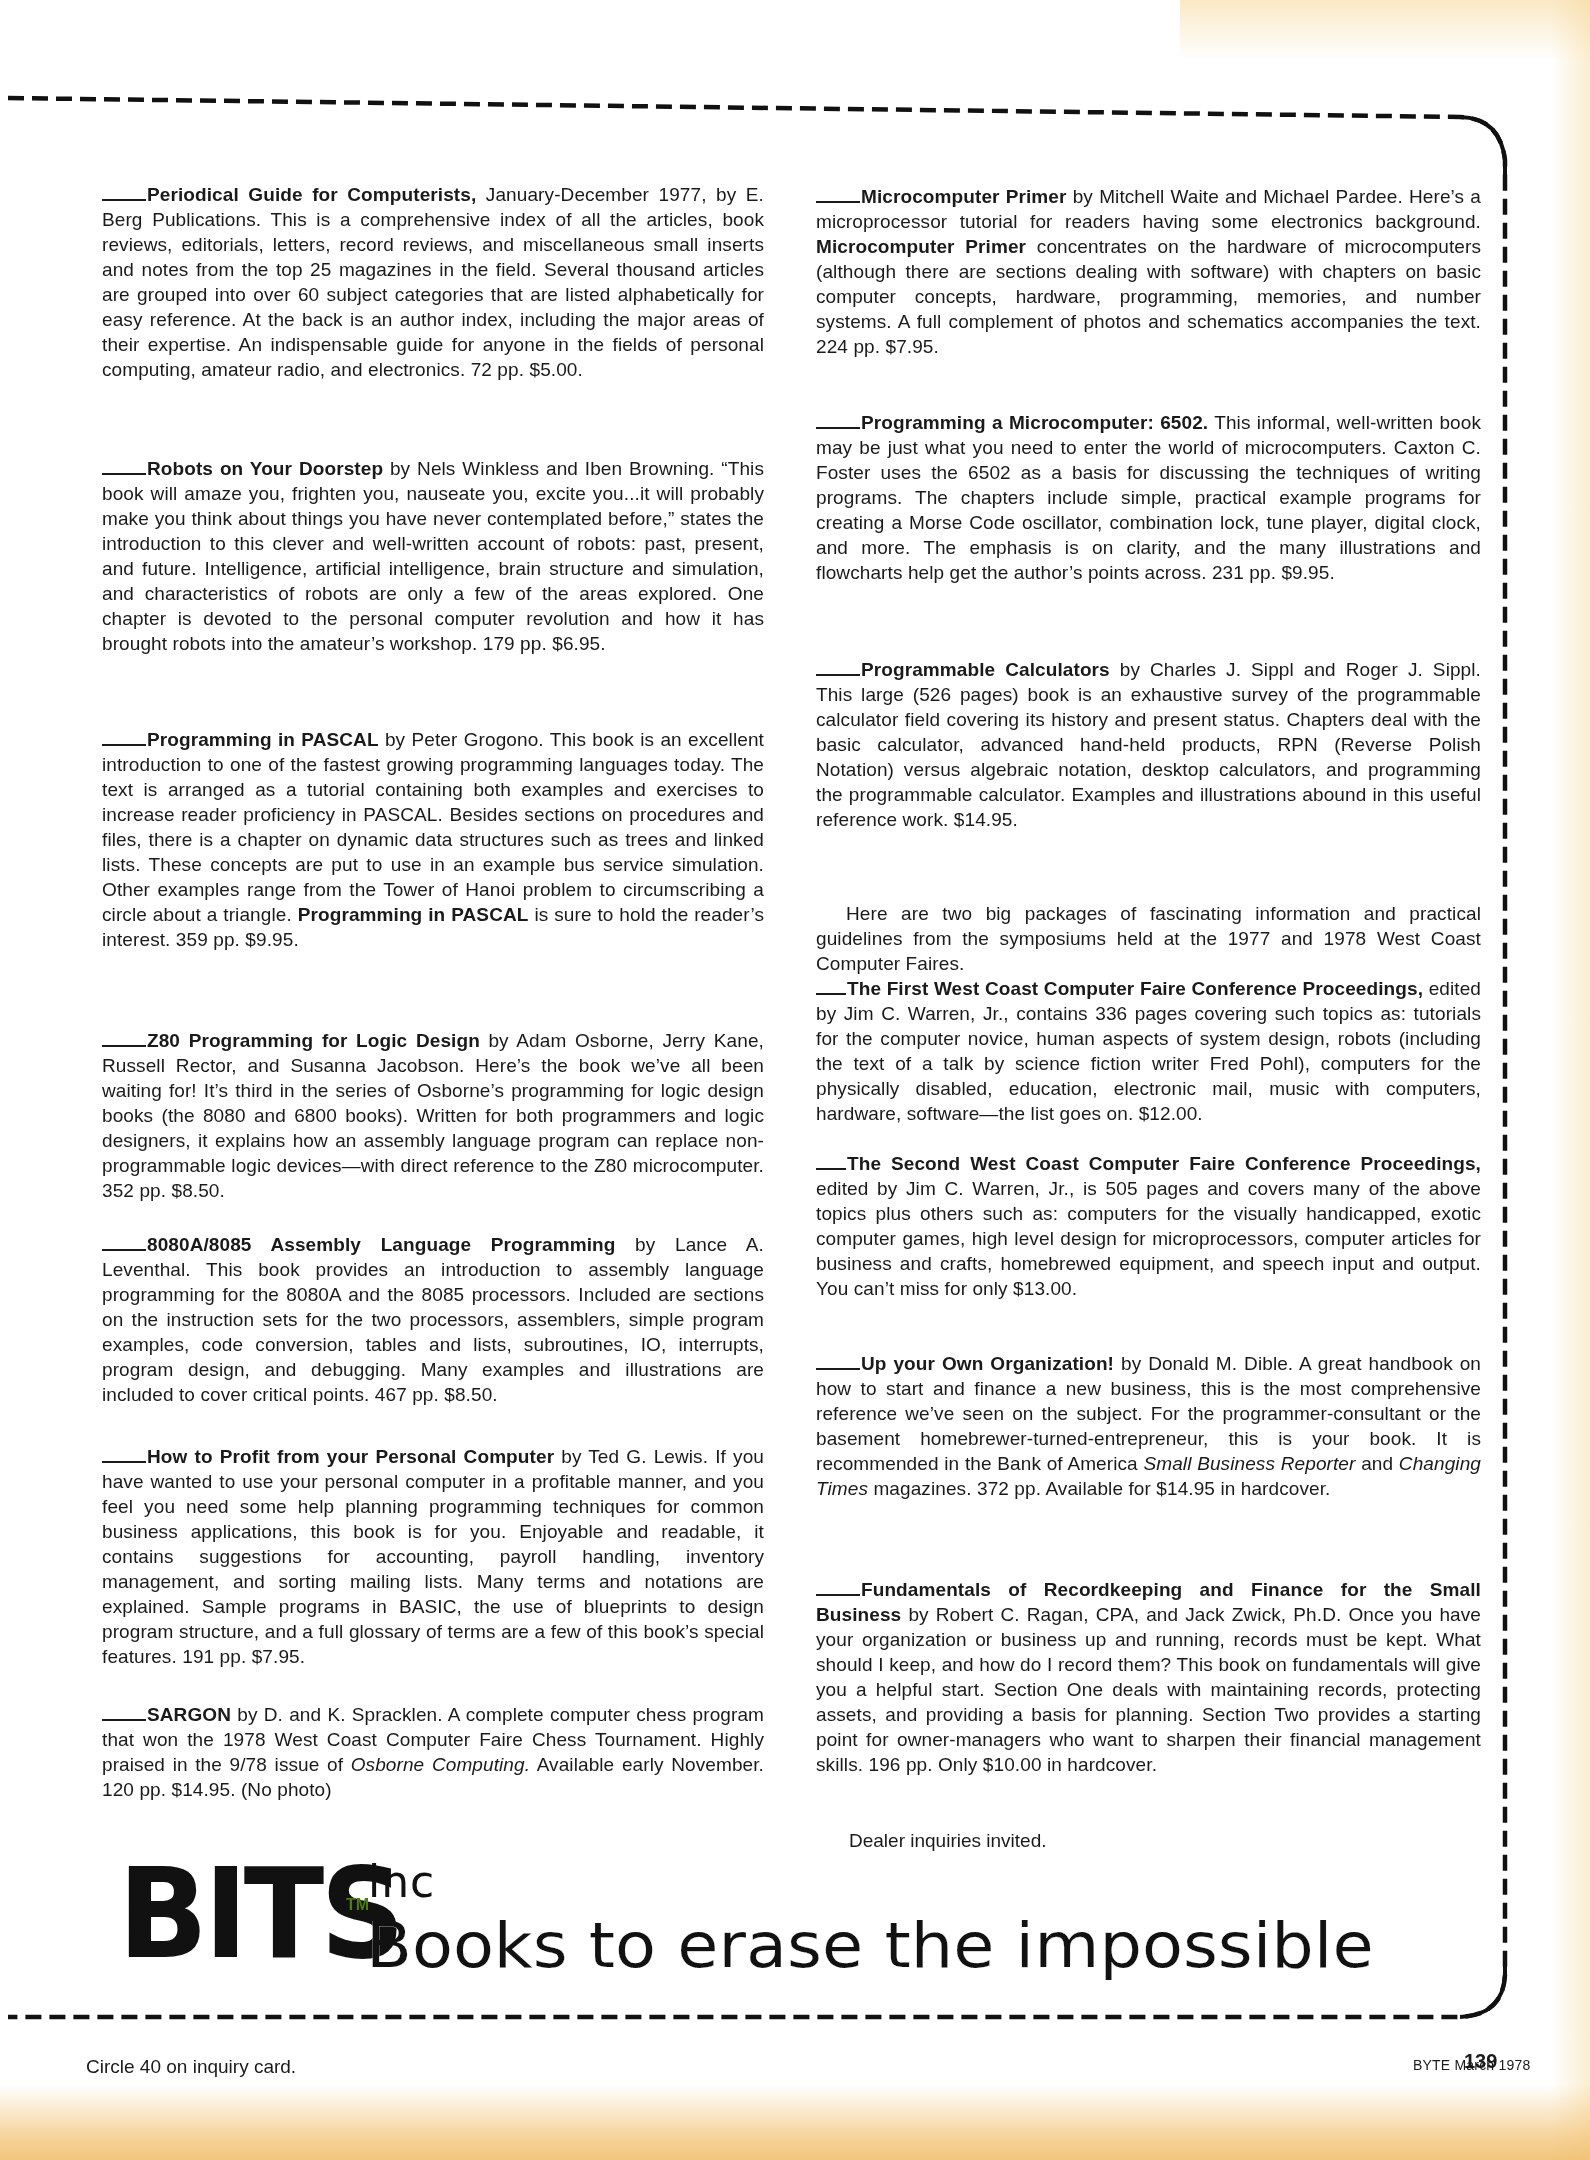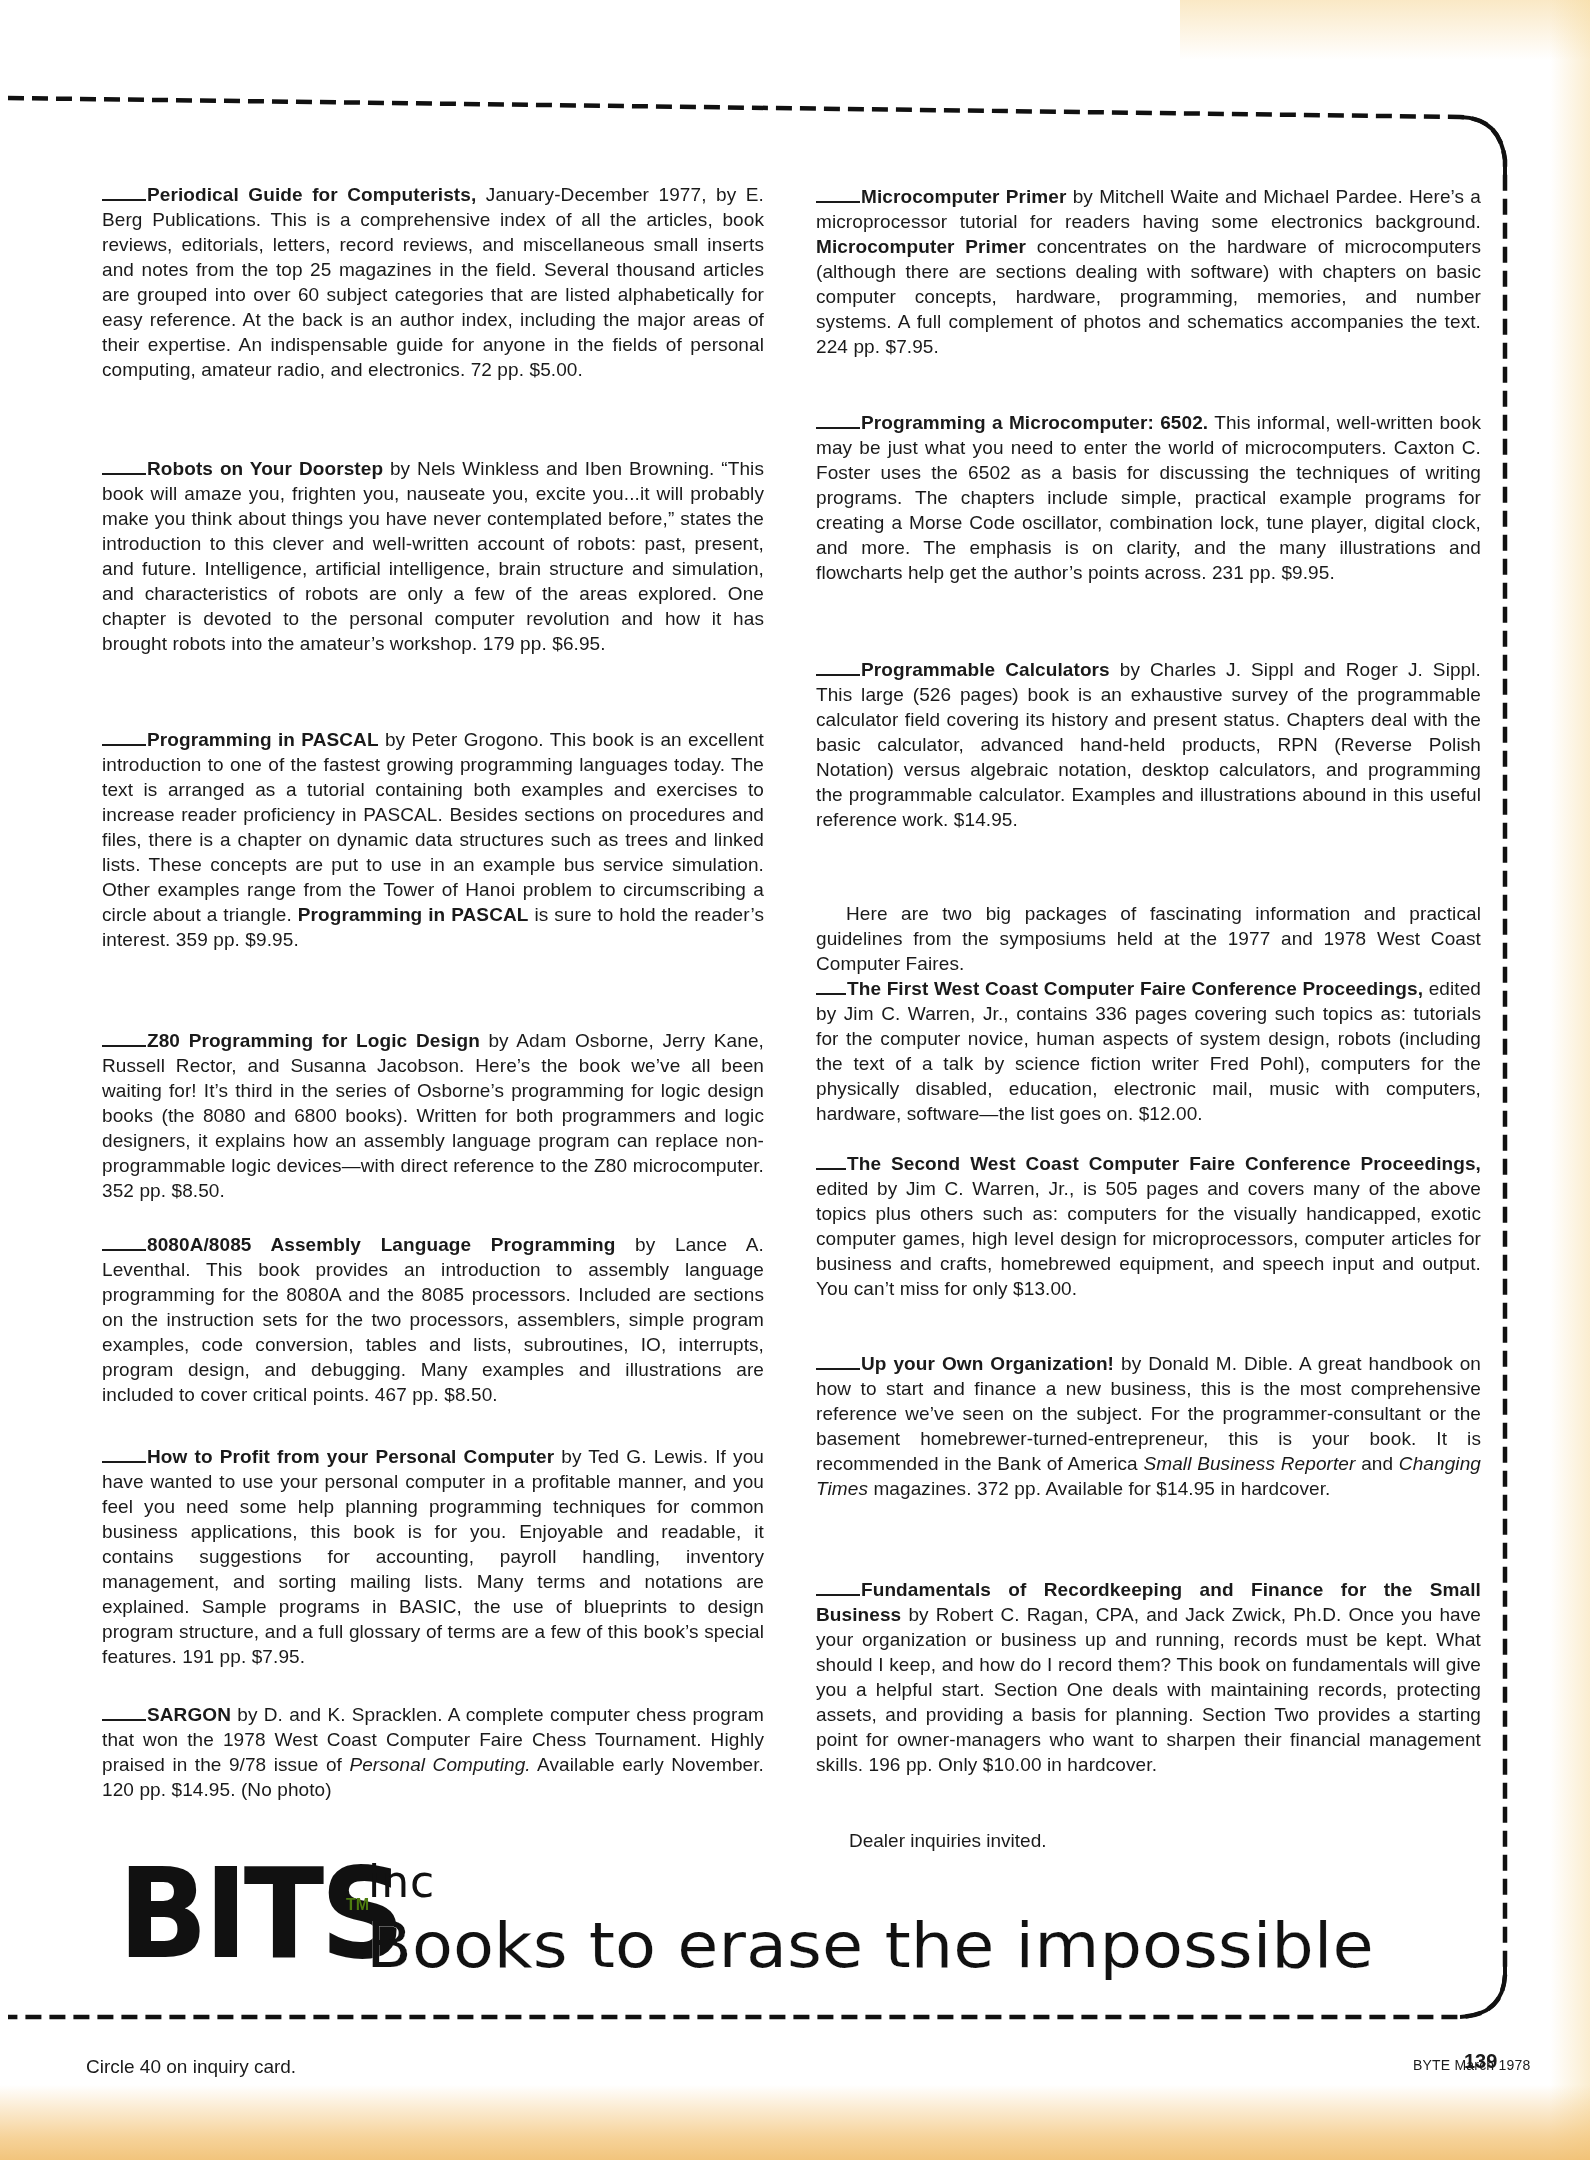--- a/index.html
+++ b/index.html
@@ -71,21 +71,21 @@
   <p class="entry" style="top:1012px">
     <span class="blank"></span><span class="title">Z80 Programming for Logic Design</span><span> by Adam Osborne, Jerry Kane, Russell Rector, and Susanna Jacobson. Here’s the book we’ve all been waiting for! It’s third in the series of Osborne’s programming for logic design books (the 8080 and 6800 books). Written for both programmers and logic designers, it explains how an assembly language program can replace non-programmable logic devices—with direct reference to the Z80 microcomputer. 352 pp. $8.50.</span>
   </p>
   <p class="entry" style="top:1216px">
     <span class="blank"></span><span class="title">8080A/8085 Assembly Language Programming</span><span> by Lance A. Leventhal. This book provides an introduction to assembly language programming for the 8080A and the 8085 processors. Included are sections on the instruction sets for the two processors, assemblers, simple program examples, code conversion, tables and lists, subroutines, IO, interrupts, program design, and debugging. Many examples and illustrations are included to cover critical points. 467 pp. $8.50.</span>
   </p>
   <p class="entry" style="top:1428px">
     <span class="blank"></span><span class="title">How to Profit from your Personal Computer</span><span> by Ted G. Lewis. If you have wanted to use your personal computer in a profitable manner, and you feel you need some help planning programming techniques for common business applications, this book is for you. Enjoyable and readable, it contains suggestions for accounting, payroll handling, inventory management, and sorting mailing lists. Many terms and notations are explained. Sample programs in BASIC, the use of blueprints to design program structure, and a full glossary of terms are a few of this book’s special features. 191 pp. $7.95.</span>
   </p>
   <p class="entry" style="top:1686px">
-    <span class="blank"></span><span class="title">SARGON</span><span> by D. and K. Spracklen. A complete computer chess program that won the 1978 West Coast Computer Faire Chess Tournament. Highly praised in the 9/78 issue of </span><span class="it">Personal Computing.</span><span> Available early November. 120 pp. $14.95. (No photo)</span>
+    <span class="blank"></span><span class="title">SARGON</span><span> by D. and K. Spracklen. A complete computer chess program that won the 1978 West Coast Computer Faire Chess Tournament. Highly praised in the 9/78 issue of </span><span class="it">Osborne Computing.</span><span> Available early November. 120 pp. $14.95. (No photo)</span>
   </p>
 </div>
 
 <div class="col right">
   <p class="entry" style="top:168px">
     <span class="blank"></span><span class="title">Microcomputer Primer</span><span> by Mitchell Waite and Michael Pardee. Here’s a microprocessor tutorial for readers having some electronics background. </span><span class="title">Microcomputer Primer</span><span> concentrates on the hardware of microcomputers (although there are sections dealing with software) with chapters on basic computer concepts, hardware, programming, memories, and number systems. A full complement of photos and schematics accompanies the text. 224 pp. $7.95.</span>
   </p>
   <p class="entry" style="top:394px">
     <span class="blank"></span><span class="title">Programming a Microcomputer: 6502.</span><span> This informal, well-written book may be just what you need to enter the world of microcomputers. Caxton C. Foster uses the 6502 as a basis for discussing the techniques of writing programs. The chapters include simple, practical example programs for creating a Morse Code oscillator, combination lock, tune player, digital clock, and more. The emphasis is on clarity, and the many illustrations and flowcharts help get the author’s points across. 231 pp. $9.95.</span>
   </p>

